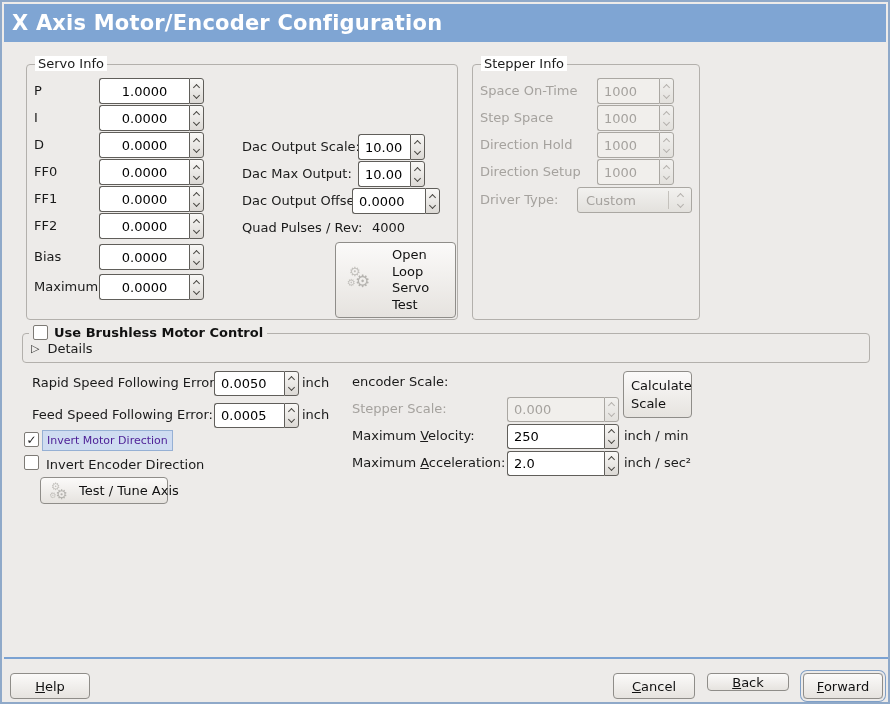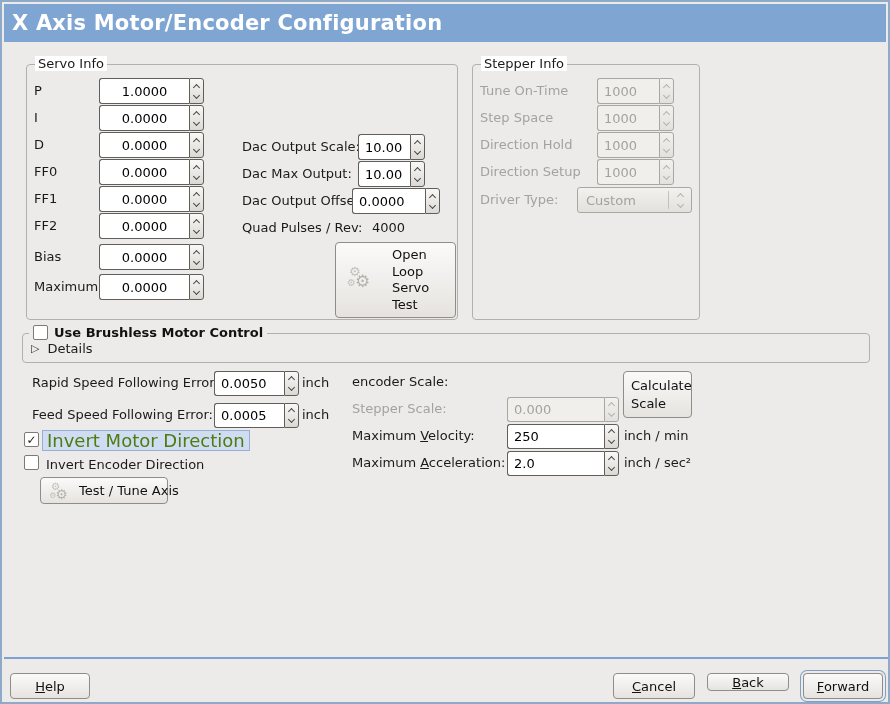--- a/index.html
+++ b/index.html
@@ -55,21 +55,21 @@
   .combo .cv { border-color: #b5b2ae; }
   .cb {
     position: absolute; width: 15px; height: 15px; background: #fff; border: 1px solid #7d7a75;
     border-radius: 2px; display: flex; align-items: center; justify-content: center;
     font-size: 12px; font-weight: bold; color: #222; line-height: 1;
   }
   .hl {
     position: absolute; background: #cfdcf1; border: 1px solid #96b0d4;
     display: flex; align-items: center; padding: 0 4px; height: 21px;
   }
-  .hl span { font-size: 18px; color: #4d7c0f; white-space: nowrap; }
+  .hl span { font-size: 11px; color: #4c1d95; white-space: nowrap; }
   .gears { position: relative; width: 30px; height: 28px; flex: 0 0 auto; }
   .gears .g1 { position: absolute; left: 1px; top: -2px; font-size: 13px; color: #c3c1bd; }
   .gears .g2 { position: absolute; left: 7px; top: 5px; font-size: 17px; color: #b5b3af; }
   .gears .g3 { position: absolute; left: -1px; top: 11px; font-size: 10px; color: #c3c1bd; }
   .expander { position: absolute; display: flex; align-items: center; gap: 8px; }
   .expander .tri { font-size: 11px; color: #2c2c2a; }
   .expander .txt { font-size: 13px; color: #1a1a1a; }
   .separator { position: absolute; left: 2px; width: 884px; height: 2px; background: #7ba2d2; }
   .unit { position: absolute; font-size: 13px; color: #1a1a1a; white-space: nowrap; }
 </style>
@@ -199,21 +199,21 @@
       <span>Loop</span>
       <span>Servo</span>
       <span>Test</span>
     </span>
   </div>
 
   <div class="frame" style="left:470px;top:62px;width:228px;height:256px">
     <span class="frame-label dis-lbl">Stepper Info</span>
   </div>
 
-  <span class="lbl dis-lbl" style="left:478px;top:81px">Tune On-Time</span>
+  <span class="lbl dis-lbl" style="left:478px;top:81px">Space On-Time</span>
   <div class="spin dis" style="left:595px;top:76px;width:77px">
     <input value="1000" style="">
     <span class="spinbtns">
         <span class="cv u"></span>
         <span class="cv d"></span>
       </span>
   </div>
 
   <span class="lbl dis-lbl" style="left:478px;top:108px">Step Space</span>
   <div class="spin dis" style="left:595px;top:103px;width:77px">

